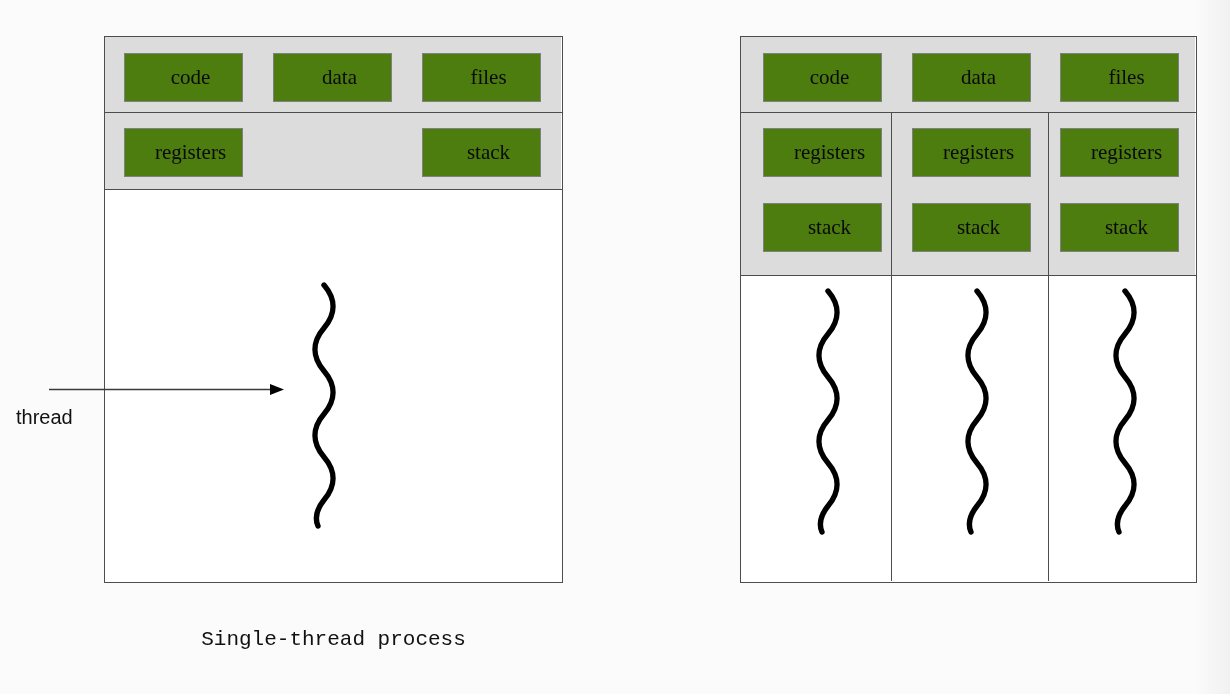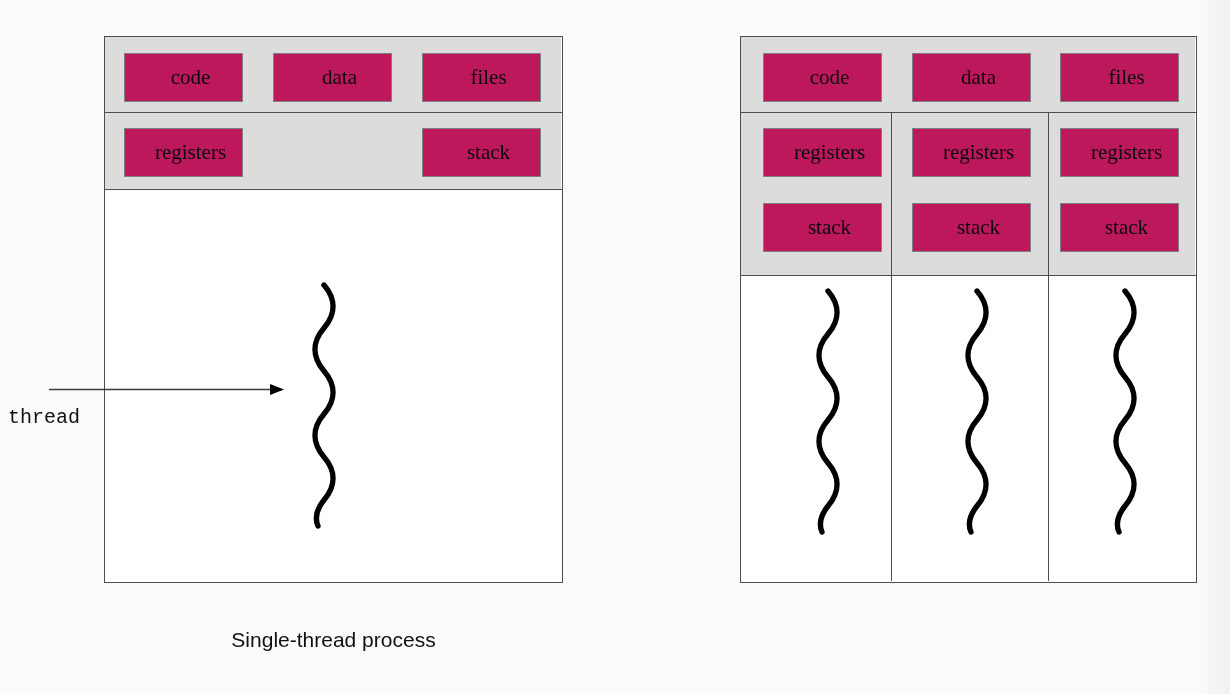--- a/index.html
+++ b/index.html
@@ -55,21 +55,21 @@
   .vline {
     position: absolute;
     width: 0;
     border-left: 1.5px solid #4d4d4d;
   }
 
   
   .cell {
     position: absolute;
     box-sizing: border-box;
-    background: #be185d;
+    background: #4d7c0f;
     border: 1.5px solid #808080;
     display: flex;
     align-items: center;
     justify-content: center;
     font-family: "Liberation Serif", serif;
     font-size: 21px;
     color: #0a0a0a;
     line-height: 1;
     padding-left: 14px;
   }
@@ -101,21 +101,21 @@
     position: absolute;
     font-family: "Liberation Sans", sans-serif;
     font-size: 20px;
     color: #111111;
     white-space: nowrap;
   }
 
   
   .caption {
     position: absolute;
-    font-family: Liberation Sans, sans-serif;
+    font-family: Liberation Mono, monospace;
     font-size: 21px;
     color: #111111;
     text-align: center;
     white-space: nowrap;
   }
 </style>
 </head>
 <body>
 
 <div id="canvas">
@@ -145,21 +145,21 @@
                C 20 146, 20 161, 32 175
                C 44 189, 44 204, 32 218
                C 24 228, 23 237, 26 244"></path>
     </svg>
   </div>
 
   <svg class="arrow-svg" style="left:48px; top:380px; width:240px; height:20px;" viewBox="0 0 240 20">
     <line class="arrow-line" x1="1" y1="9.5" x2="224" y2="9.5"></line>
     <polygon class="arrow-head" points="222,4 236,9.5 222,15"></polygon>
   </svg>
-  <div class="thread-label" style="left:8px; top:406px;font-family:Liberation Mono, monospace;">thread</div>
+  <div class="thread-label" style="left:16px; top:406px;">thread</div>
 
   <div class="caption" style="left:104px; top:628px; width:459px;">Single-thread process</div>
 
   <div class="process" style="left:740px; top:36px; width:457px; height:547px;">
 
     <div class="proc-gray" style="width:454px; height:238px;"></div>
 
     <div class="hline" style="top:75px;"></div>
 
     <div class="hline" style="top:238px;"></div>

